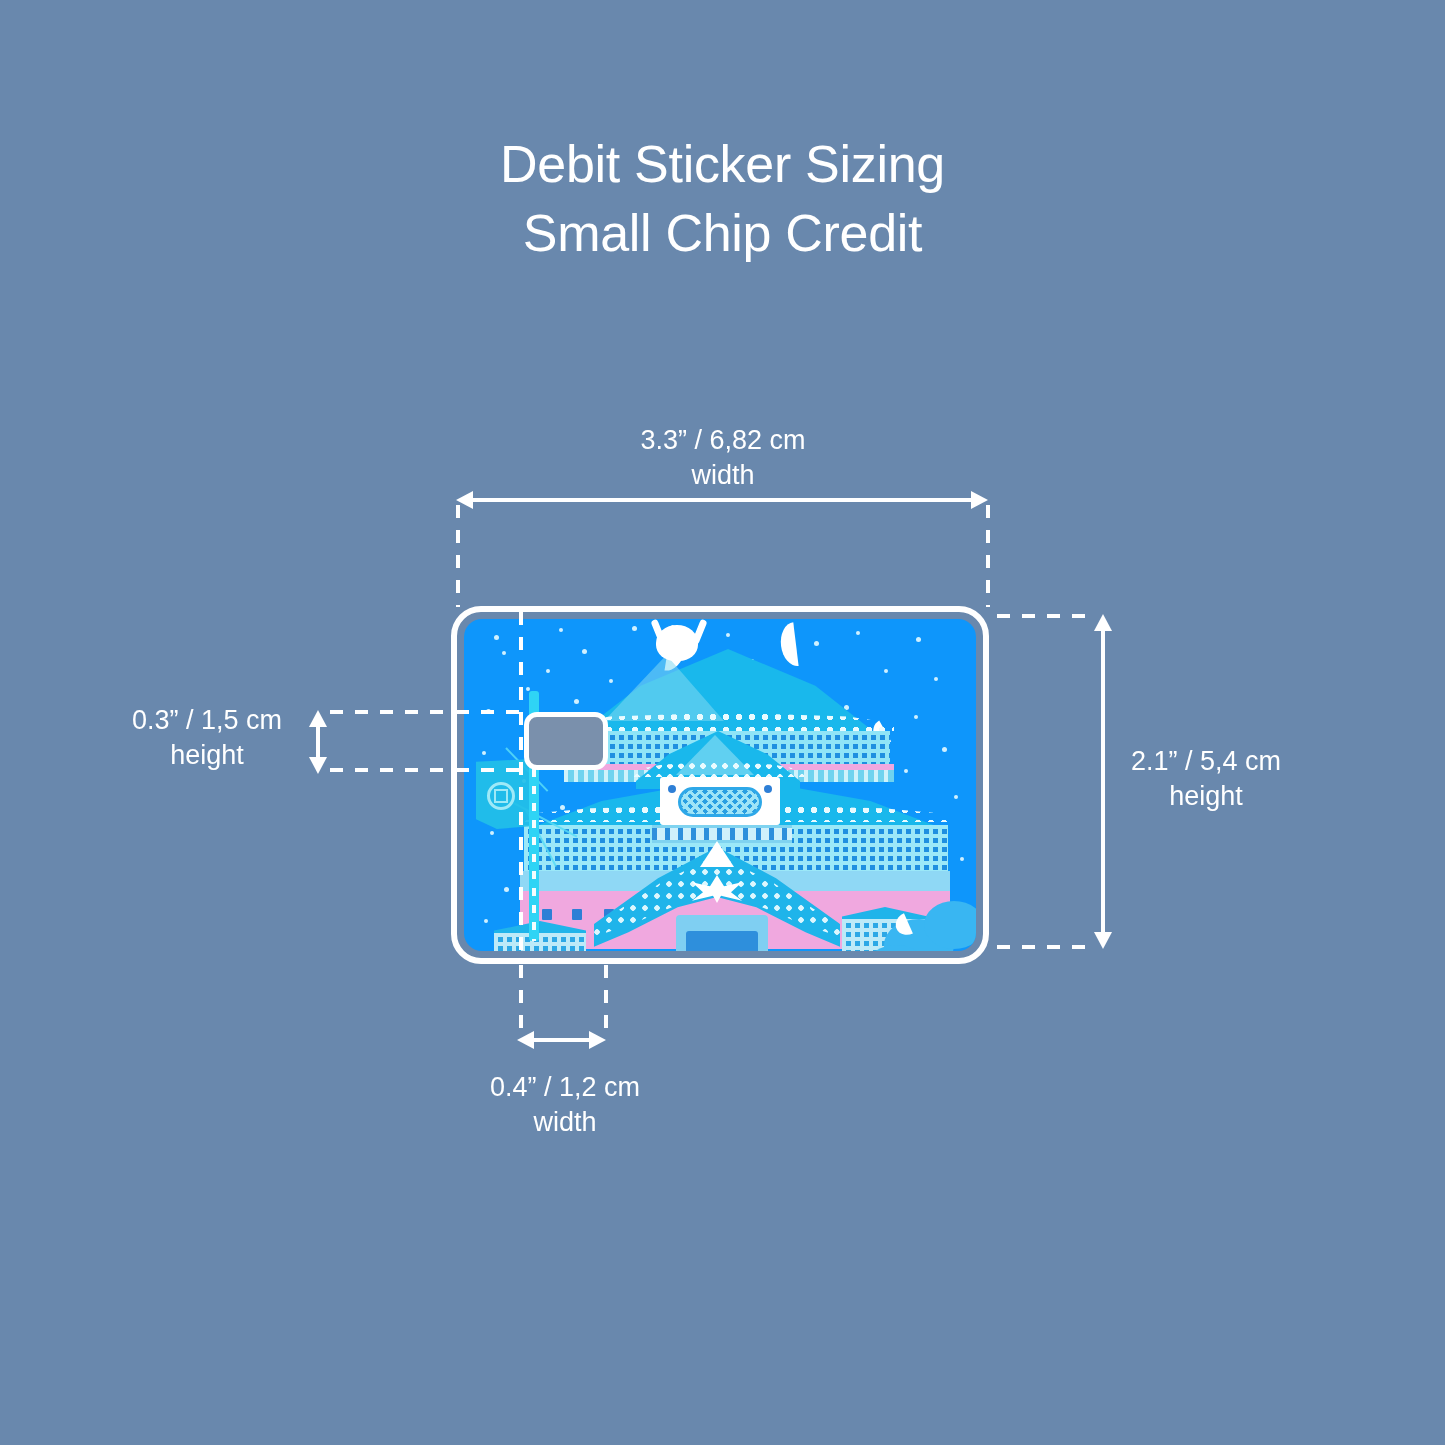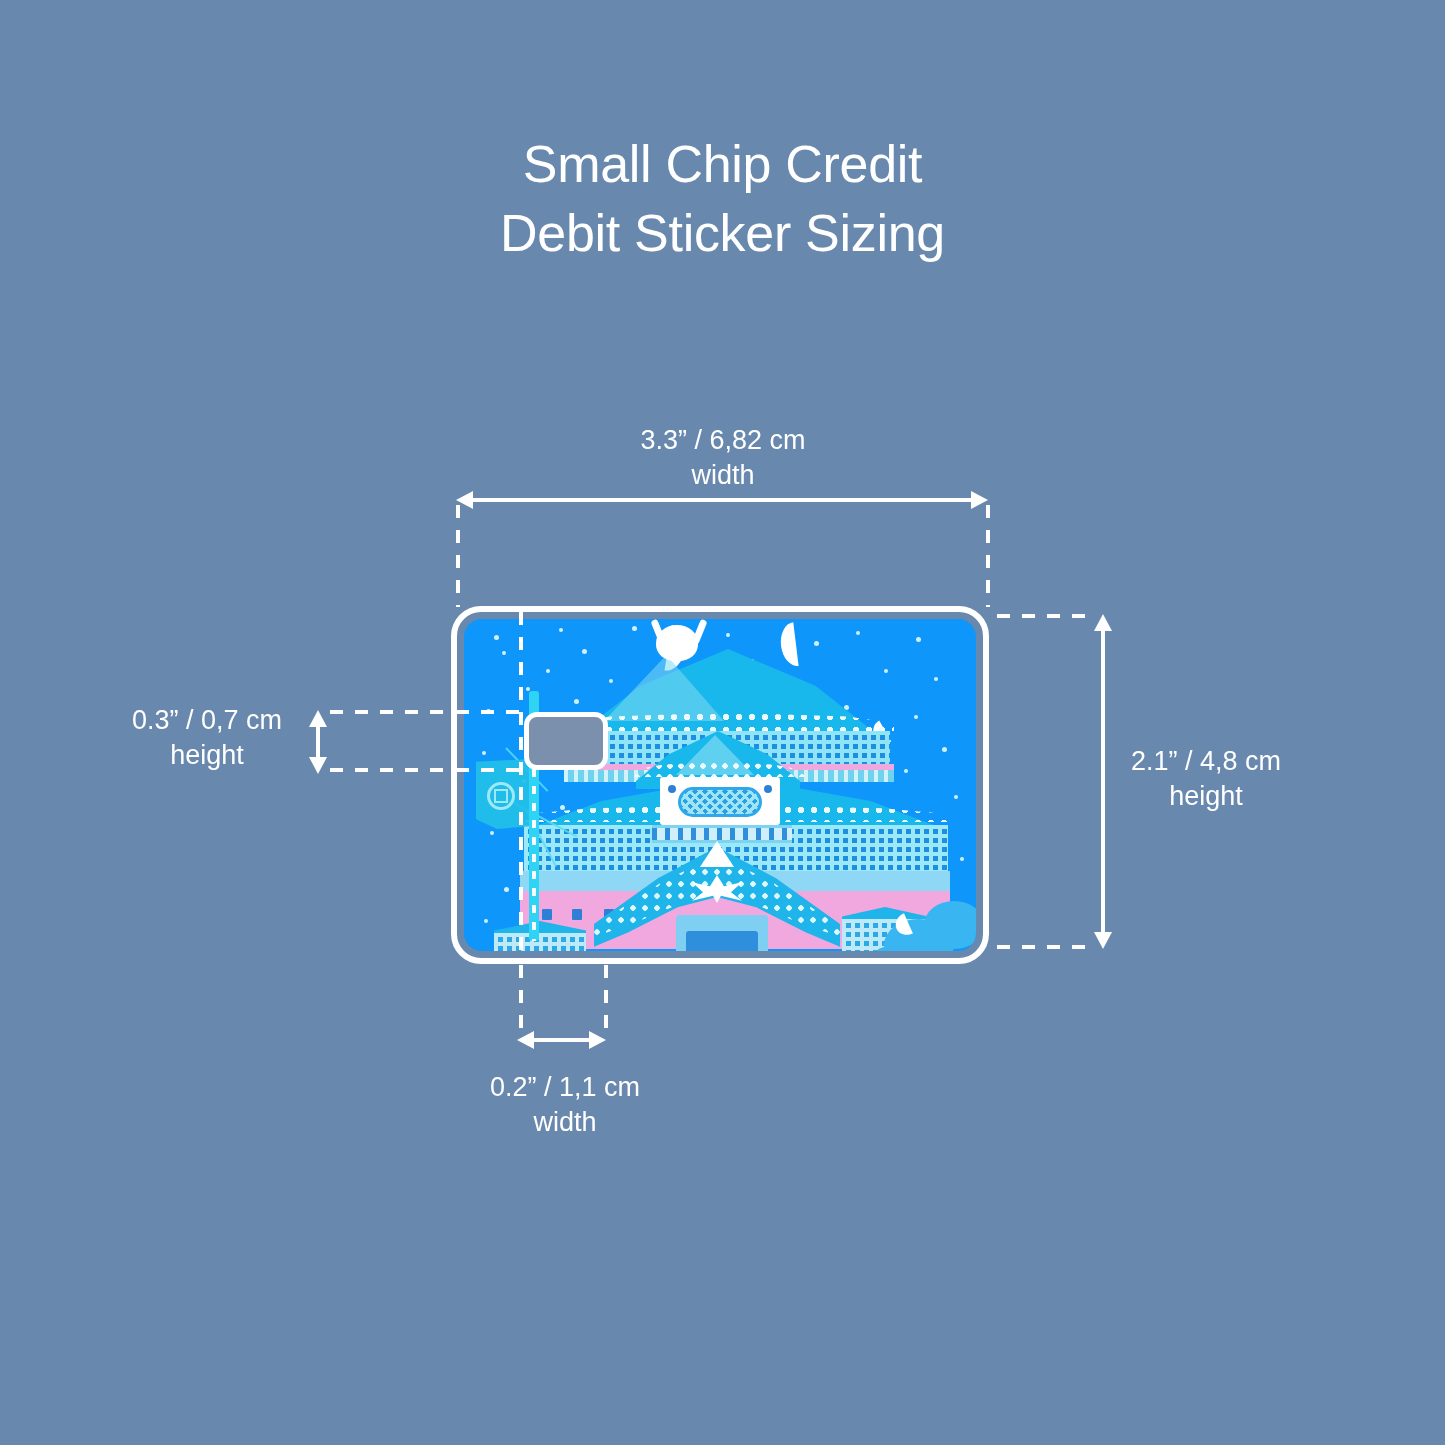--- a/index.html
+++ b/index.html
@@ -342,58 +342,58 @@
     border:5px solid #FFFFFF;
     border-radius:13px;
   }
 </style>
 </head>
 <body>
 
 <div class="stage">
 
   <div class="title">
+    <span class="title-line">Debit Sticker Sizing</span>
     <span class="title-line">Small Chip Credit</span>
-    <span class="title-line">Debit Sticker Sizing</span>
   </div>
 
   <div class="dim-label" id="label-top-width">
     <span>3.3” / 6,82 cm</span>
     <span class="l2">width</span>
   </div>
 
   <div class="arrow-h" style="left:470px; top:498px; width:506px;"></div>
   <div class="ah-head ah-left" style="left:456px; top:491px;"></div>
   <div class="ah-head ah-right" style="left:971px; top:491px;"></div>
 
   <div class="dash-v" style="left:456px; top:505px; height:102px;"></div>
   <div class="dash-v" style="left:986px; top:505px; height:102px;"></div>
 
   <div class="dim-label" id="label-left-height">
-    <span>0.3” / 0,7 cm</span>
+    <span>0.3” / 1,5 cm</span>
     <span class="l2">height</span>
   </div>
   <div class="arrow-v" style="left:316px; top:724px; height:36px;"></div>
   <div class="av-head av-up" style="left:309px; top:710px;"></div>
   <div class="av-head av-down" style="left:309px; top:757px;"></div>
   <div class="dash-h" style="left:330px; top:710px; width:200px;"></div>
   <div class="dash-h" style="left:330px; top:768px; width:200px;"></div>
 
   <div class="dim-label" id="label-right-height">
-    <span>2.1” / 4,8 cm</span>
+    <span>2.1” / 5,4 cm</span>
     <span class="l2">height</span>
   </div>
   <div class="arrow-v" style="left:1101px; top:629px; height:306px;"></div>
   <div class="av-head av-up" style="left:1094px; top:614px;"></div>
   <div class="av-head av-down" style="left:1094px; top:932px;"></div>
   <div class="dash-h" style="left:997px; top:614px; width:100px;"></div>
   <div class="dash-h" style="left:997px; top:945px; width:100px;"></div>
 
   <div class="dim-label" id="label-bottom-width">
-    <span>0.2” / 1,1 cm</span>
+    <span>0.4” / 1,2 cm</span>
     <span class="l2">width</span>
   </div>
   <div class="dash-v" style="left:519px; top:965px; height:68px;"></div>
   <div class="dash-v" style="left:604px; top:965px; height:68px;"></div>
   <div class="arrow-h" style="left:531px; top:1038px; width:62px;"></div>
   <div class="ah-head ah-left" style="left:517px; top:1031px;"></div>
   <div class="ah-head ah-right" style="left:589px; top:1031px;"></div>
 
   <div class="card-frame">
     <div class="card-art">

